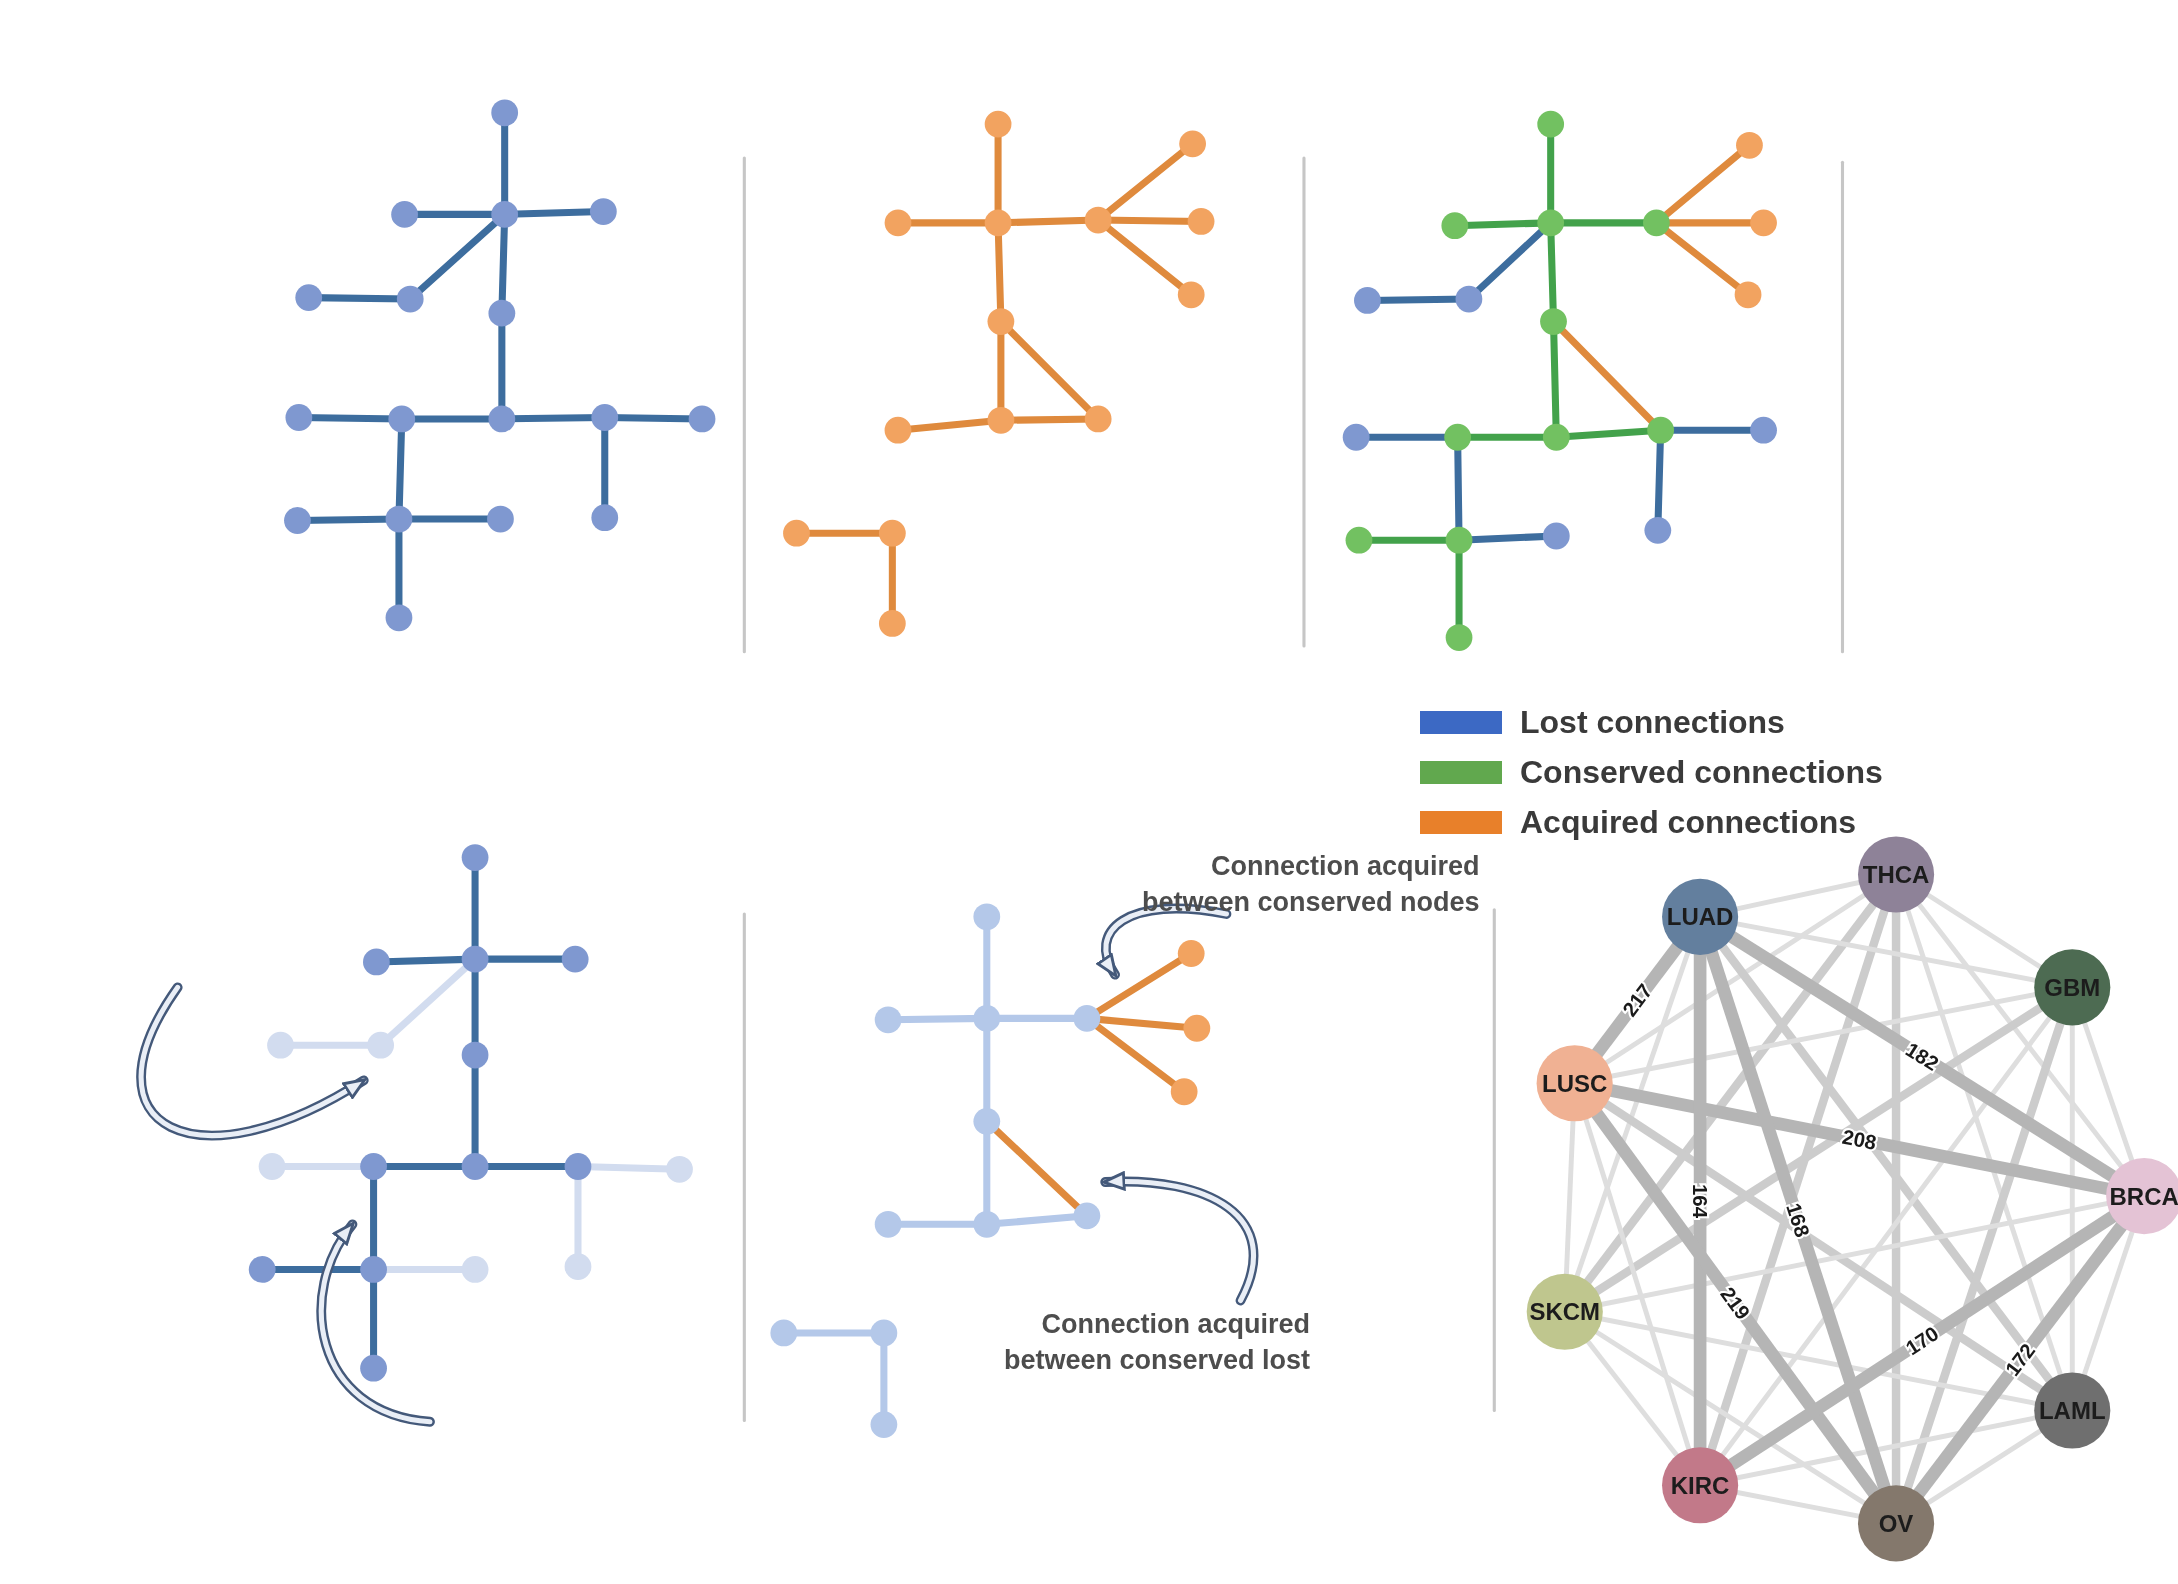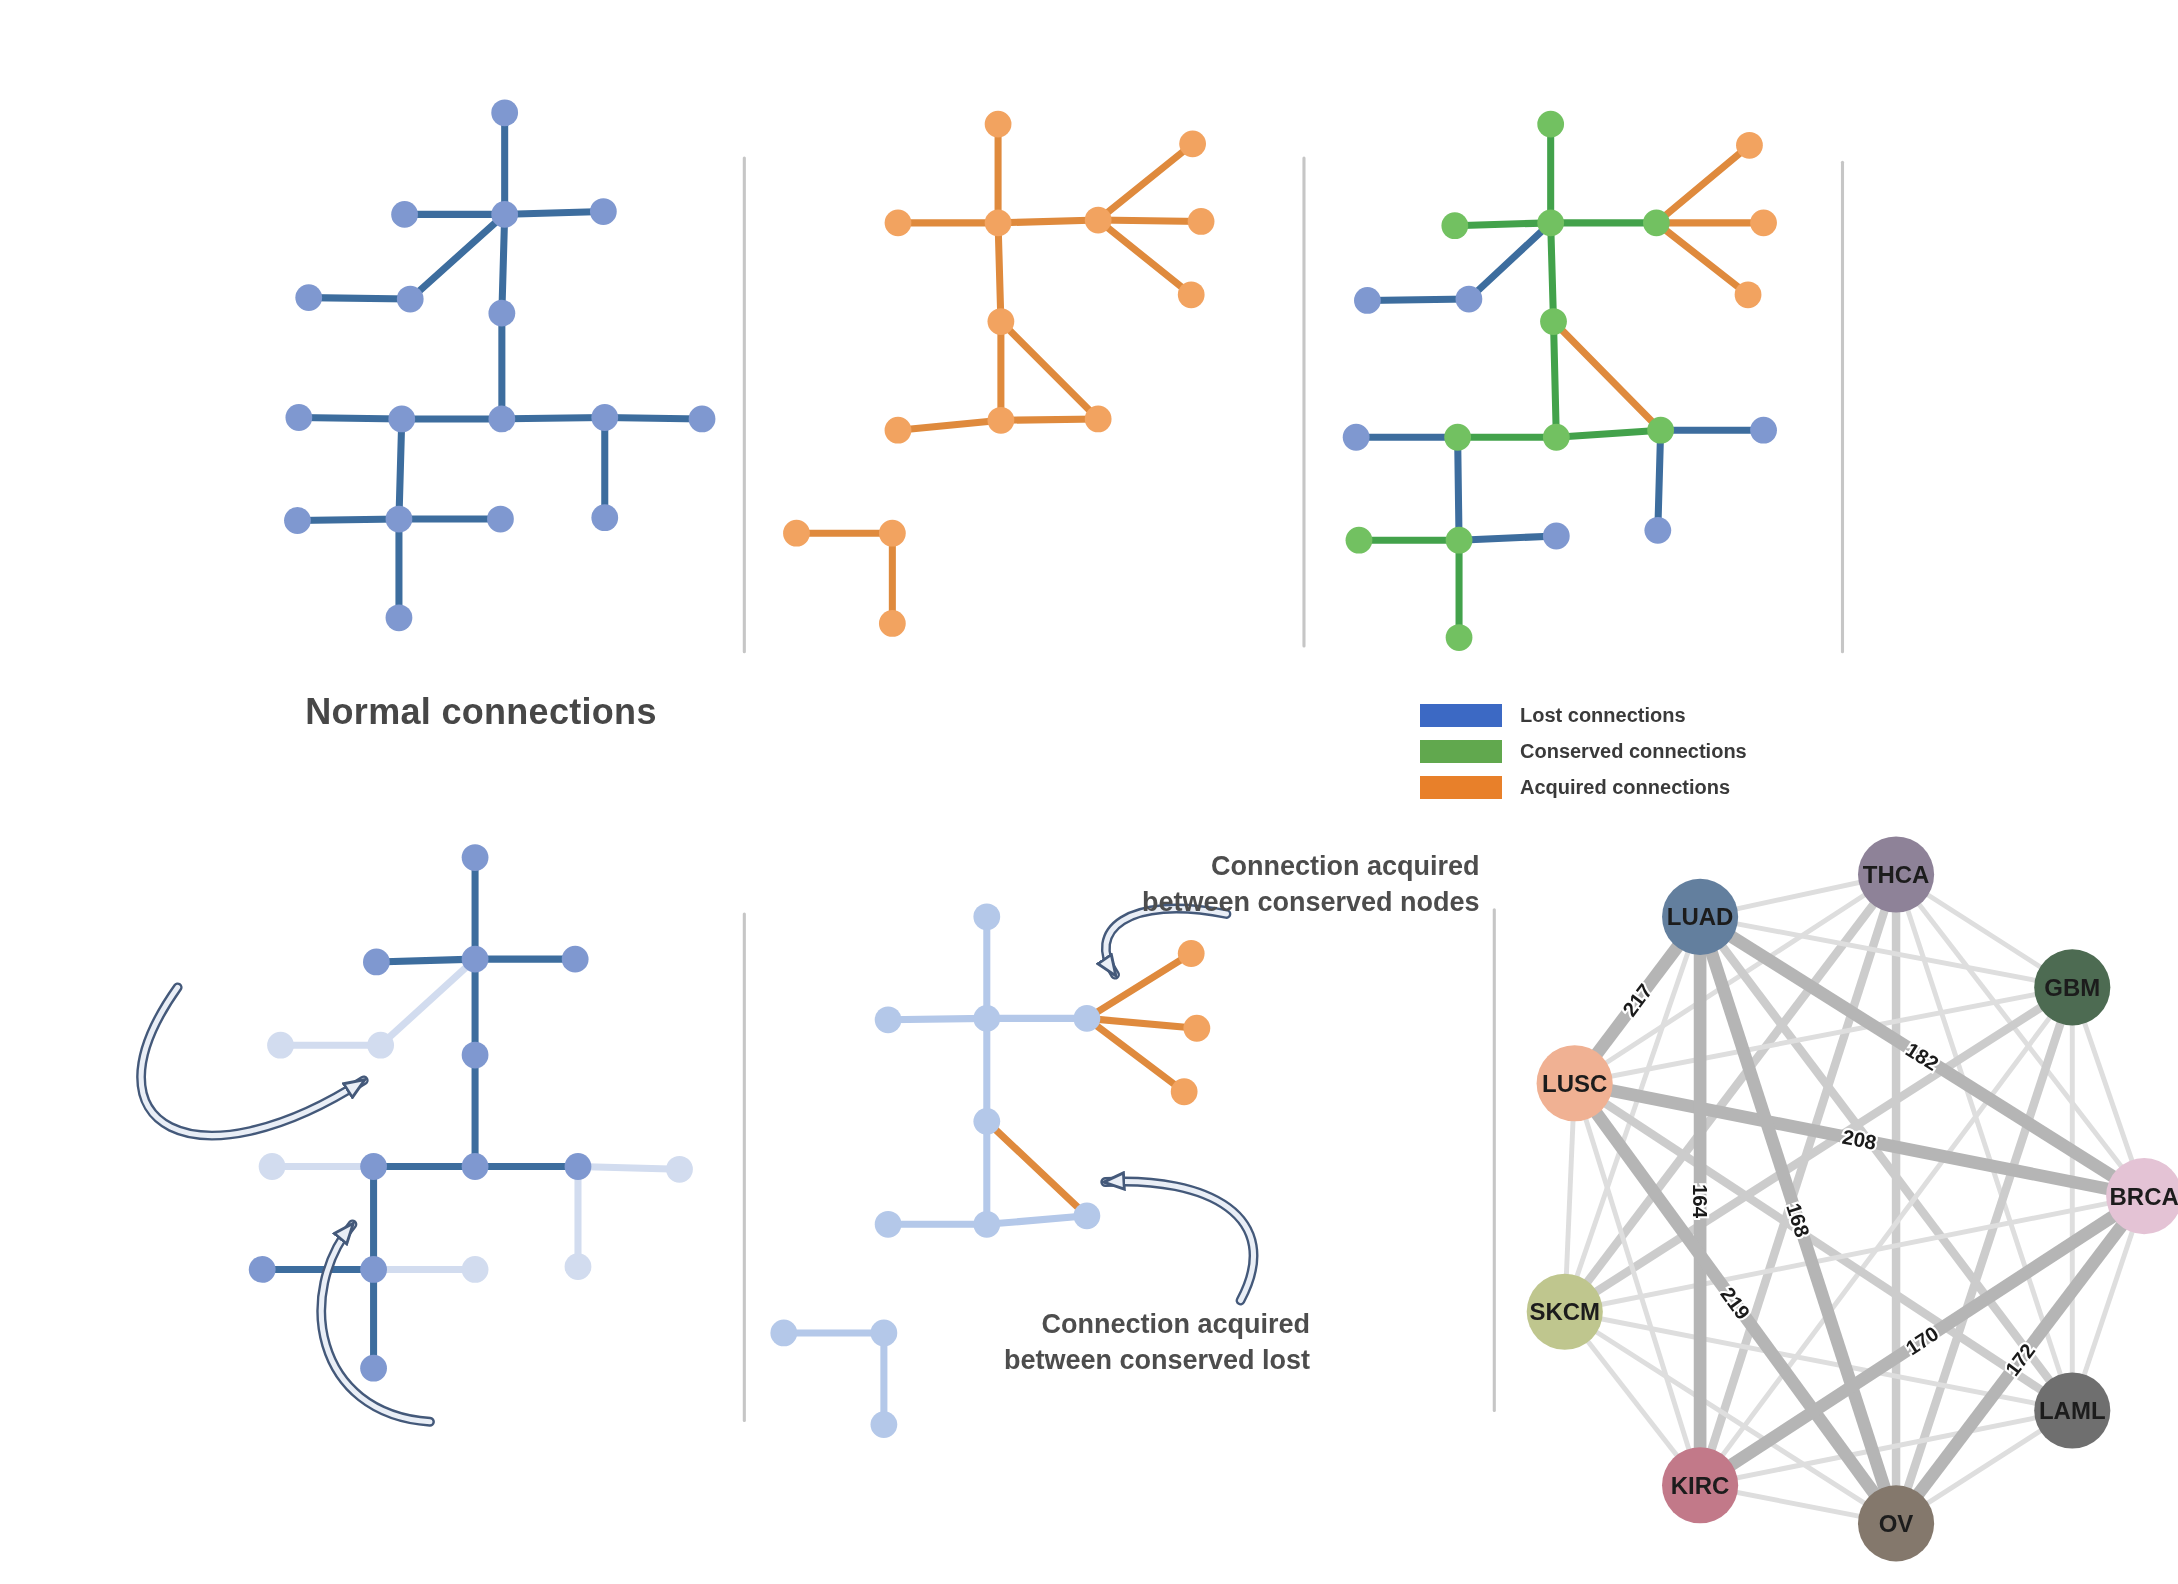--- a/index.html
+++ b/index.html
@@ -8,21 +8,21 @@
          font-family:"Liberation Sans",sans-serif;overflow:hidden;}
   .stage svg{position:absolute;left:0;top:0;}
   .overlay{position:absolute;}
   .panel-title{transform:translate(-50%,-50%);font-size:36px;font-weight:bold;
                color:#474747;white-space:nowrap;letter-spacing:.3px;}
   .ann{font-size:27px;font-weight:bold;color:#4d4d4d;line-height:1.32;}
   .ann.centered{text-align:right;}
   .legend{display:flex;flex-direction:column;gap:13px;}
   .legend-row{display:flex;align-items:center;gap:18px;}
   .swatch{width:82px;height:23px;display:inline-block;background:#999;}
-  .legend-label{font-size:20px;font-weight:bold;color:#3a3a3a;white-space:nowrap;}
+  .legend-label{font-size:32px;font-weight:bold;color:#3a3a3a;white-space:nowrap;}
   .node-label{font-family:"Liberation Sans",sans-serif;font-size:17px;font-weight:bold;fill:#1c1c1c;}
   .edge-label{font-family:"Liberation Sans",sans-serif;font-size:14.5px;font-weight:bold;fill:#1a1a1a;
               stroke:#ffffff;stroke-width:3px;paint-order:stroke;}
 </style>
 </head>
 <body>
 
 <div class="stage">
 
   <svg id="diagram" width="2178" height="1584" viewBox="0 0 1545 1123" preserveAspectRatio="none">
@@ -279,21 +279,20 @@
         <text x="1470" y="700" dy="6" text-anchor="middle" class="node-label">GBM</text>
         <text x="1117" y="768" dy="6" text-anchor="middle" class="node-label">LUSC</text>
         <text x="1521" y="848" dy="6" text-anchor="middle" class="node-label">BRCA</text>
         <text x="1110" y="930" dy="6" text-anchor="middle" class="node-label">SKCM</text>
         <text x="1470" y="1000" dy="6" text-anchor="middle" class="node-label">LAML</text>
         <text x="1206" y="1053" dy="6" text-anchor="middle" class="node-label">KIRC</text>
         <text x="1345" y="1080" dy="6" text-anchor="middle" class="node-label">OV</text>
       </g>
   </svg>
 
-  <div class="overlay panel-title" style="left:481px;top:712px;">Normal connections</div>
 
   <div class="overlay legend" style="left:1420px;top:704px;">
     <div class="legend-row">
       <span class="swatch" style="background-color: rgb(60, 105, 196);"></span>
       <span class="legend-label">Lost connections</span>
     </div>
     <div class="legend-row">
       <span class="swatch" style="background-color: rgb(97, 168, 78);"></span>
       <span class="legend-label">Conserved connections</span>
     </div>

